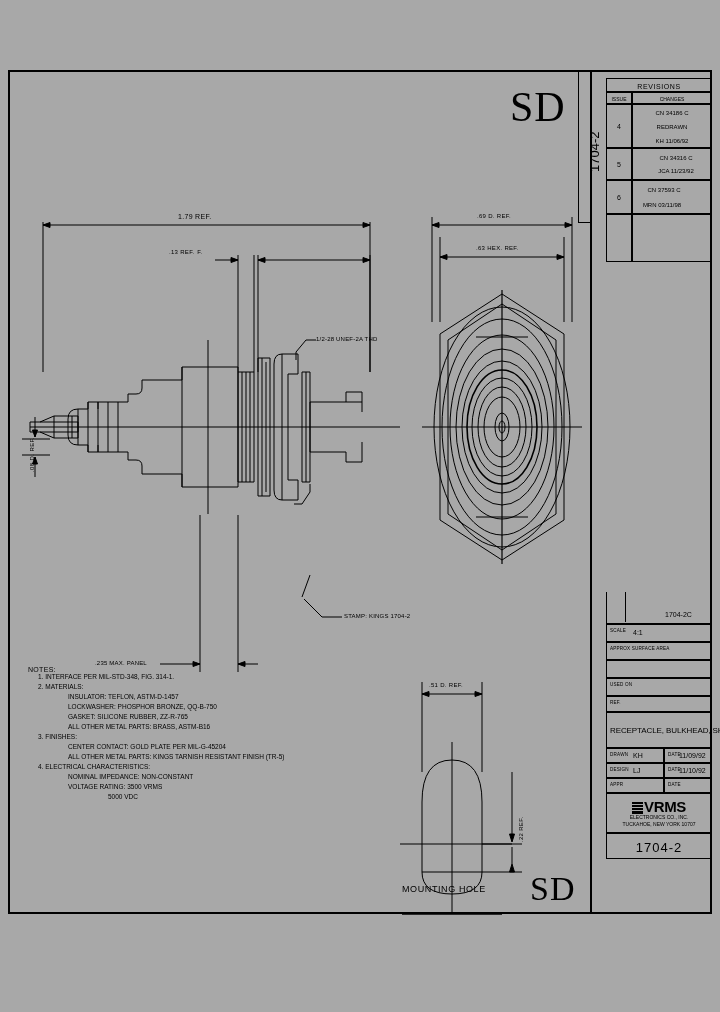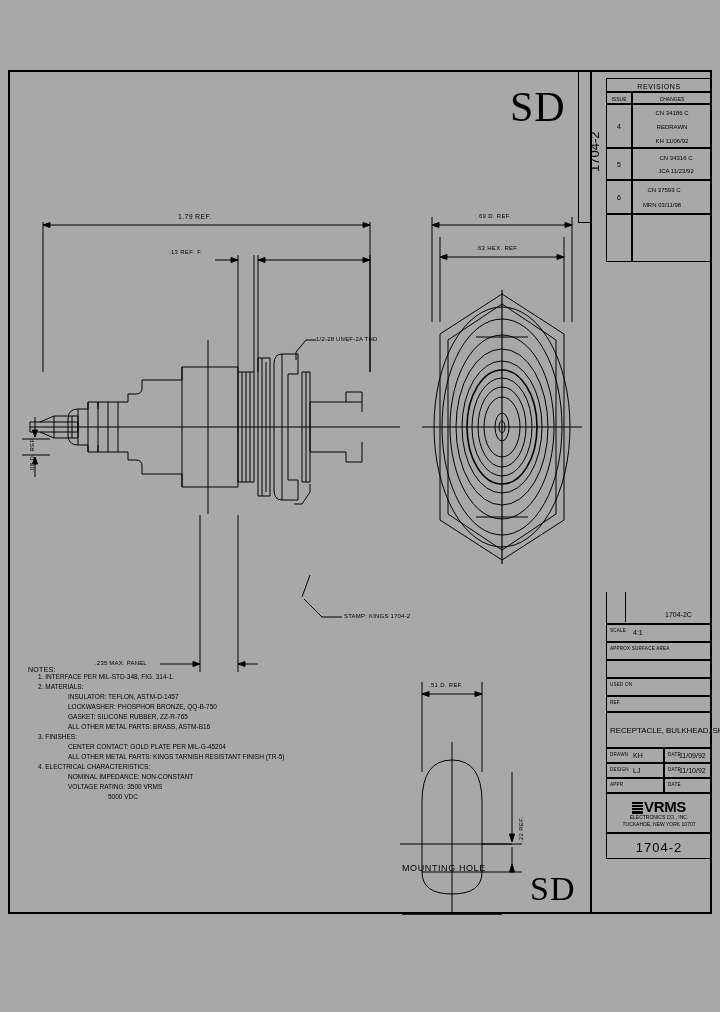--- a/index.html
+++ b/index.html
@@ -284,21 +284,21 @@
       <path d="M502 770 l-2.5 -8 l5 0 z" fill="#000"></path>
       <line x1="472" y1="800" x2="512" y2="800"></line>
       <line x1="502" y1="792" x2="502" y2="775"></line>
       <path d="M502 792 l-2.5 8 l5 0 z" fill="#000"></path>
 
       <line x1="392" y1="842" x2="492" y2="842" stroke-width="1.4"></line>
     </g>
   </svg>
   <div class="txt t6" style="left:419px;top:610px;letter-spacing:.3px;">.51 D. REF.</div>
   <div class="txt t6 vert" style="left:508px;top:770px;transform:rotate(-90deg);letter-spacing:.3px;">.22 REF.</div>
-  <div class="txt t9" style="left:392px;top:792px;letter-spacing:.6px;">MOUNTING HOLE</div>
+  <div class="txt t9" style="left:392px;top:813px;letter-spacing:.6px;">MOUNTING HOLE</div>
 
   <div class="txt sdsm" style="left:520px;top:800px;">SD</div>
 
   <div>
 
     <div class="blk" style="left:596px;top:520px;width:106px;height:32px;border-top:none;">
       <div class="ln v" style="left:18px;top:0;height:30px;"></div>
       <div class="txt t7" style="left:58px;top:19px;">1704-2C</div>
     </div>
 

